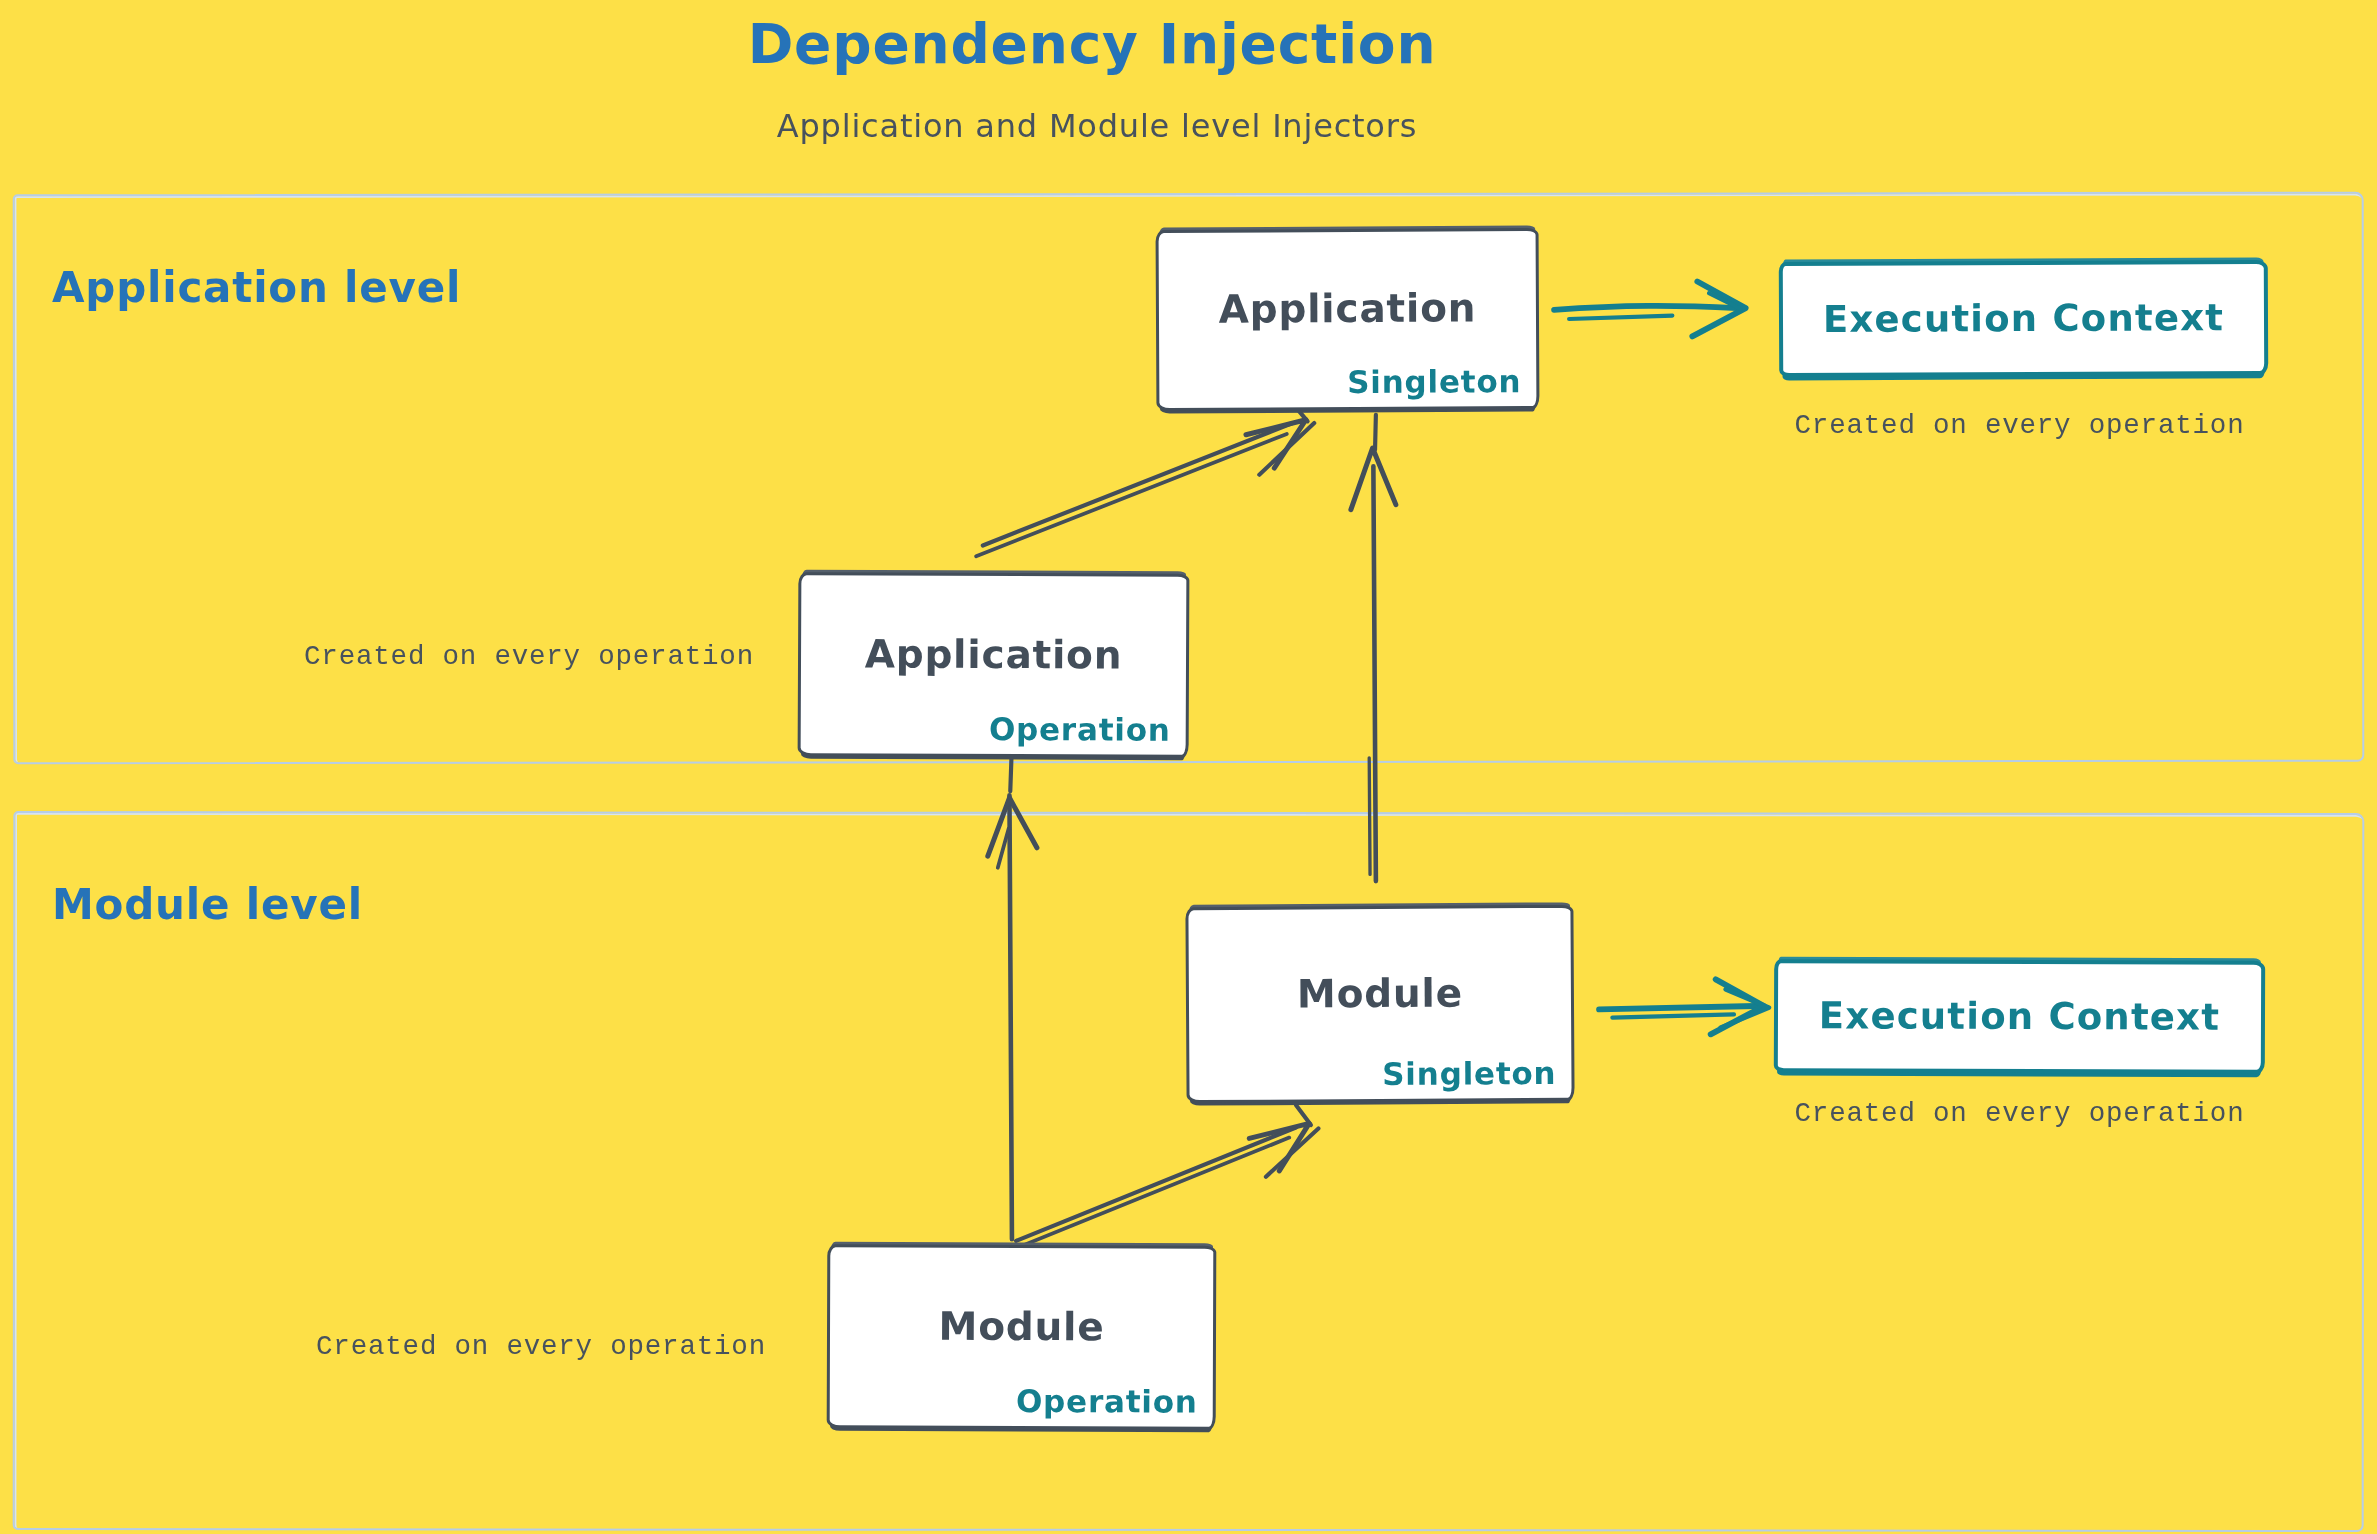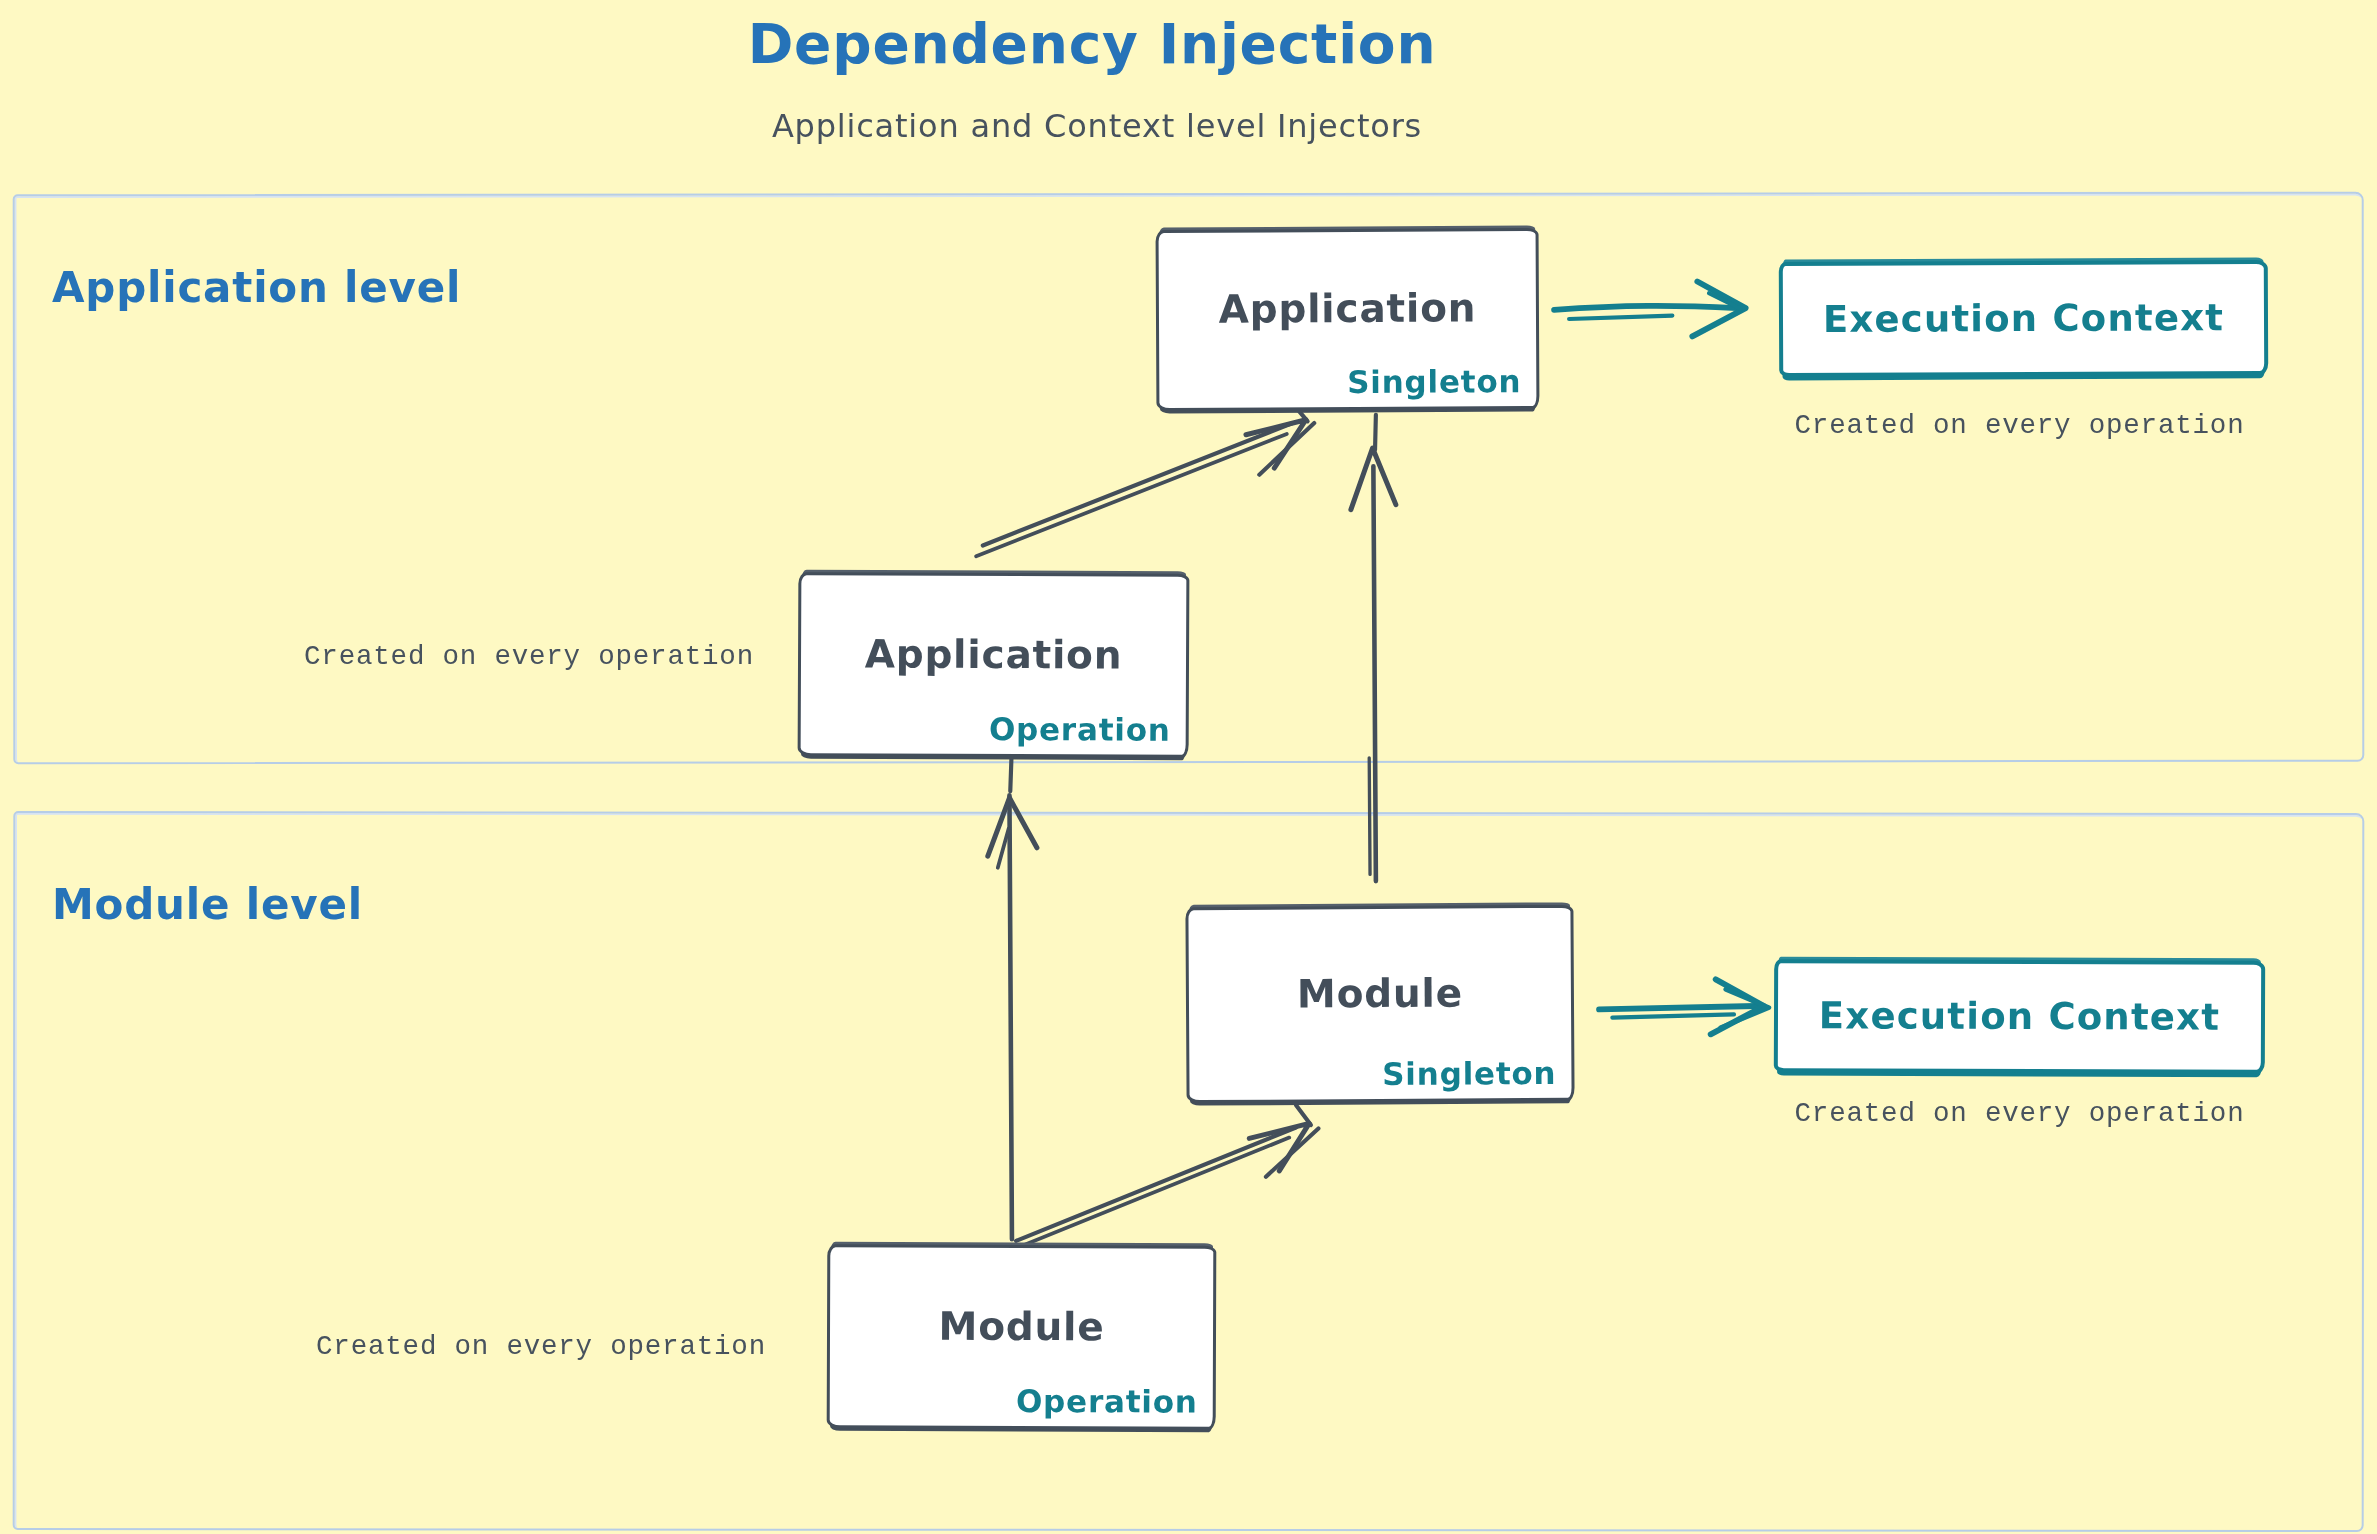--- a/index.html
+++ b/index.html
@@ -1,19 +1,19 @@
 <!DOCTYPE html>
 <html style="font-size:13.3px"><head>
 <meta charset="utf-8">
 <style>
   html,body{margin:0;padding:0;background:#ffffff;}
   .canvas{
     position:relative;
     width:2377px;height:1534px;
-    background:#fef9c3;
+    background:#fde047;
     font-family:"DejaVu Sans", sans-serif;
     overflow:hidden;
     color:#434e5a;
   }
   .title{
     position:absolute;top:11.7px;left:0;width:2184px;
     text-align:center;font-size:55px;font-weight:700;
     color:#2673b8;letter-spacing:0.8px;
   }
   .subtitle{
@@ -77,21 +77,21 @@
   svg.arrows{position:absolute;left:0;top:0;pointer-events:none;}
   .s{stroke:#434e5a;fill:none;stroke-linecap:round;stroke-linejoin:round;}
   .t{stroke:#147f8f;fill:none;stroke-linecap:round;stroke-linejoin:round;}
 </style>
 </head>
 <body>
 
 <div class="canvas">
 
   <div class="title">Dependency Injection</div>
-  <div class="subtitle">Application and Context level Injectors</div>
+  <div class="subtitle">Application and Module level Injectors</div>
 
   <div class="section section-app"></div>
   <div class="section section-module"></div>
 
   <div class="section-label label-app">Application level</div>
   <div class="section-label label-module">Module level</div>
 
   <svg class="arrows" width="2377" height="1534" viewBox="0 0 2854 1842">
 
     <g>

